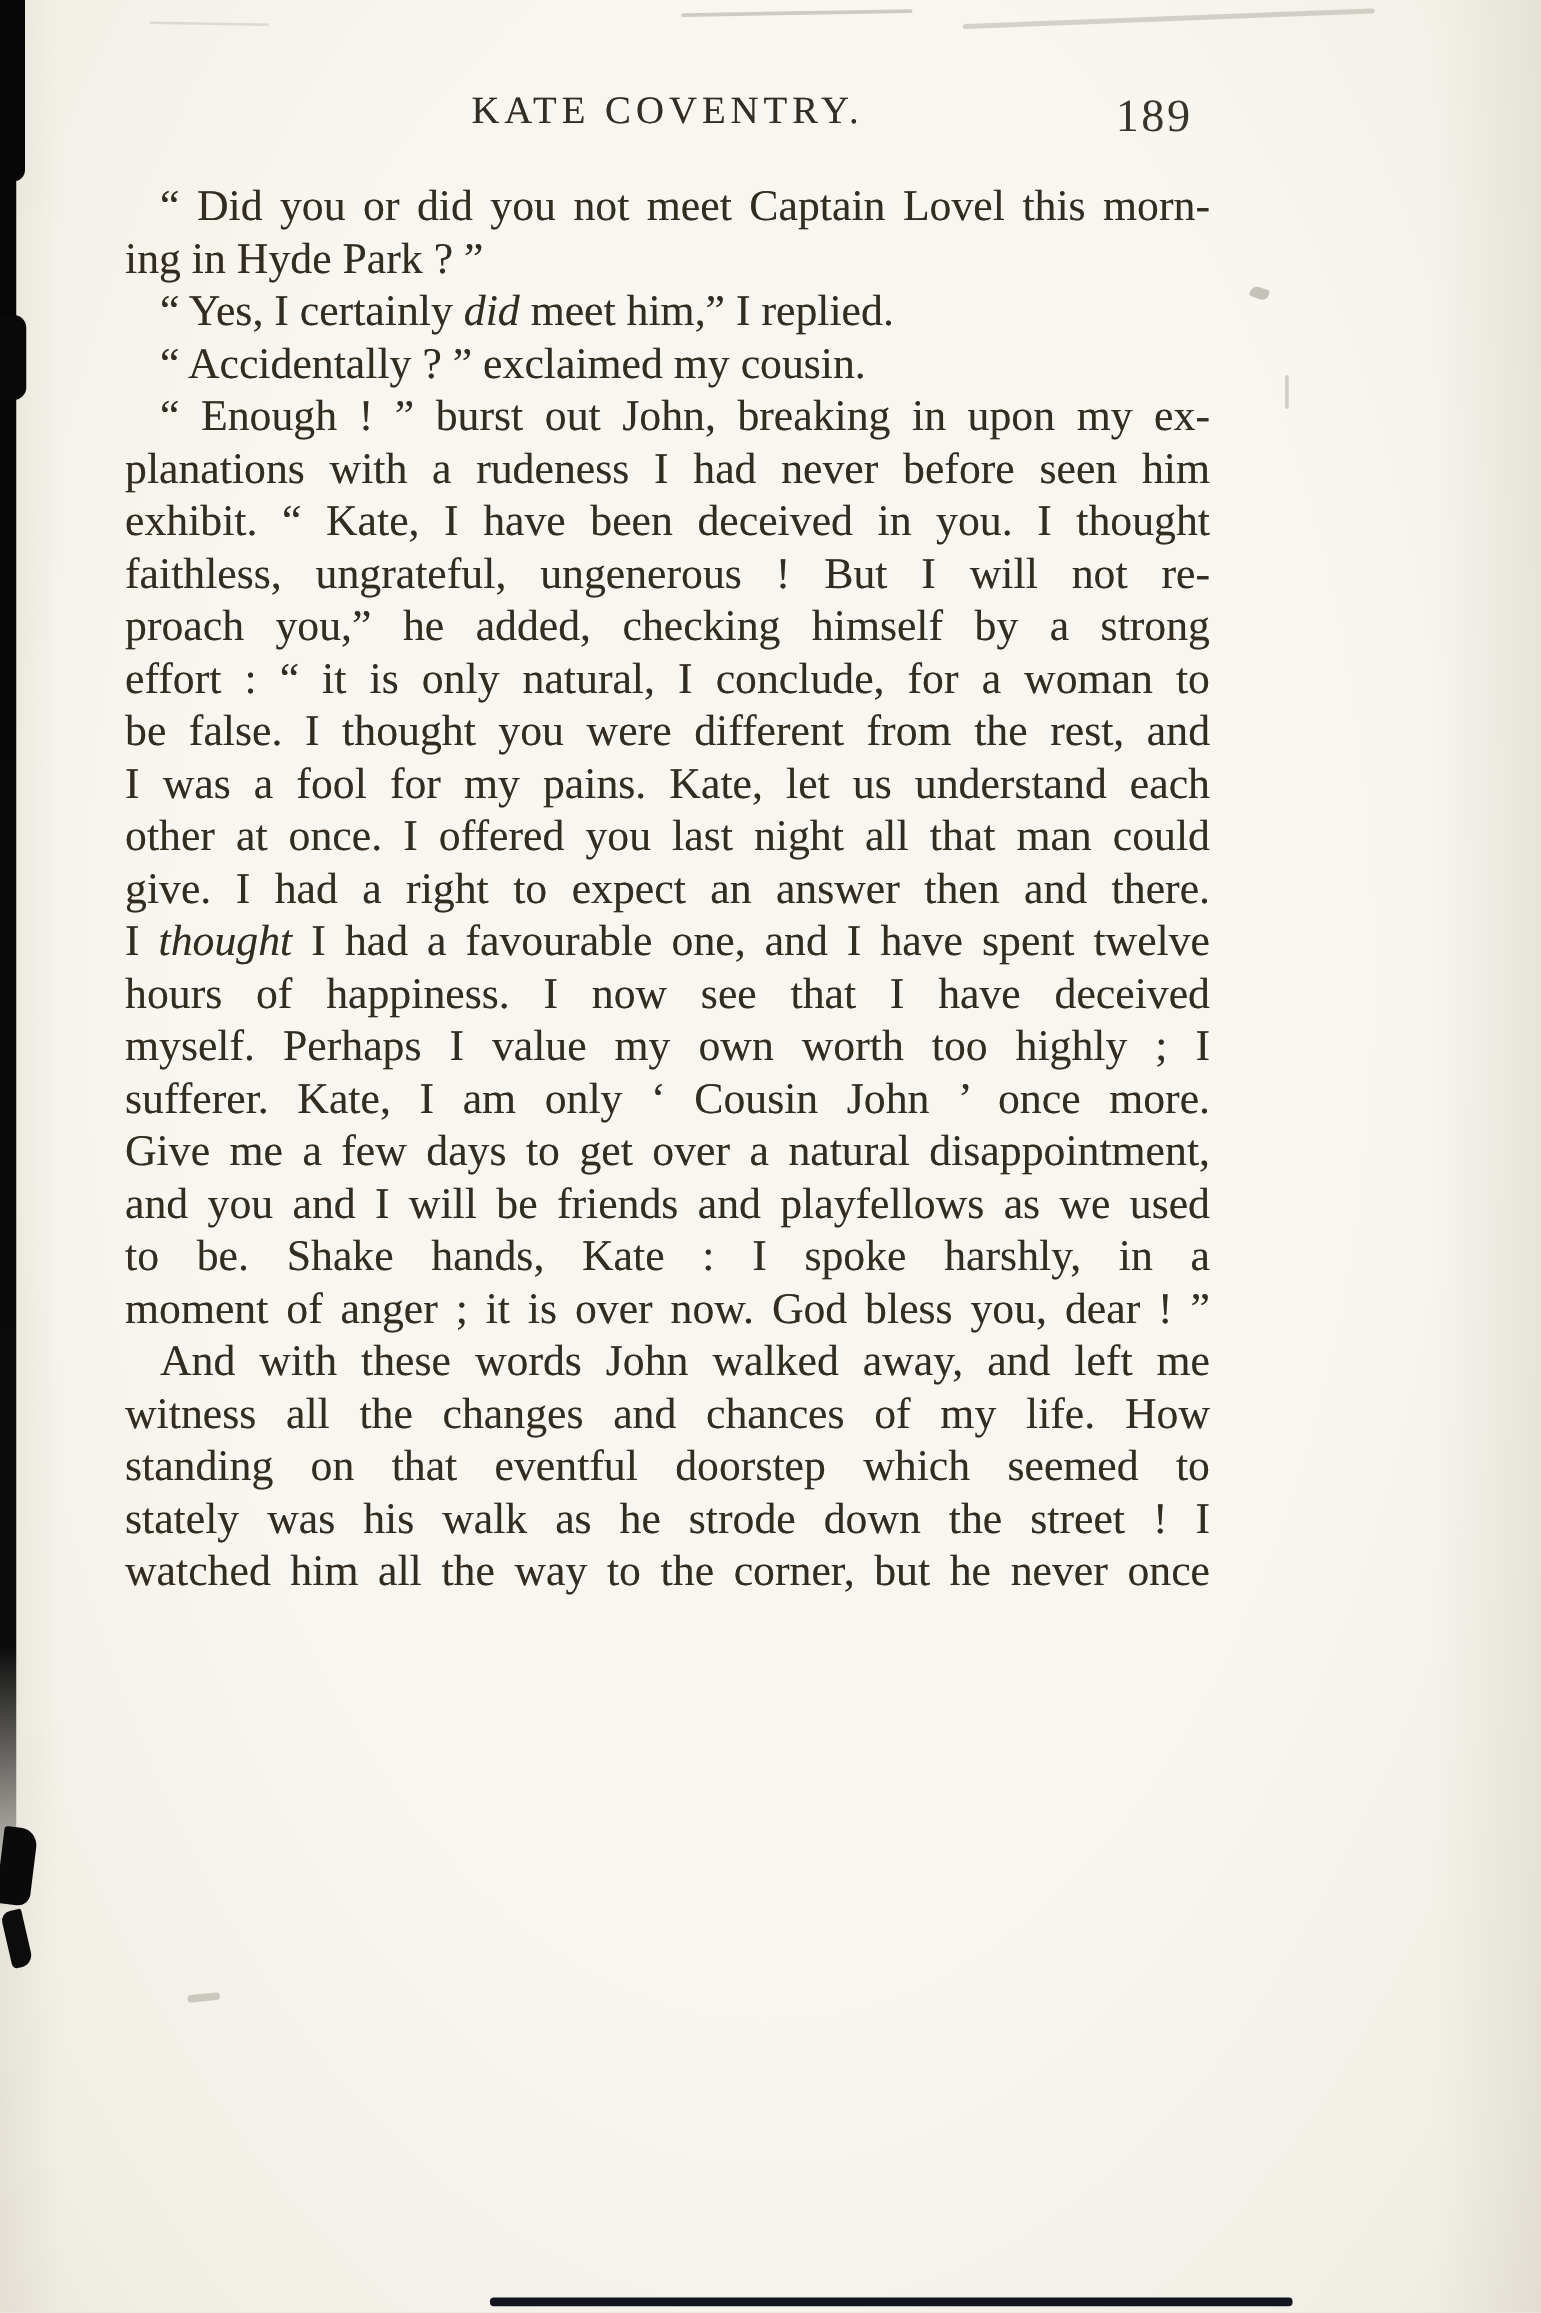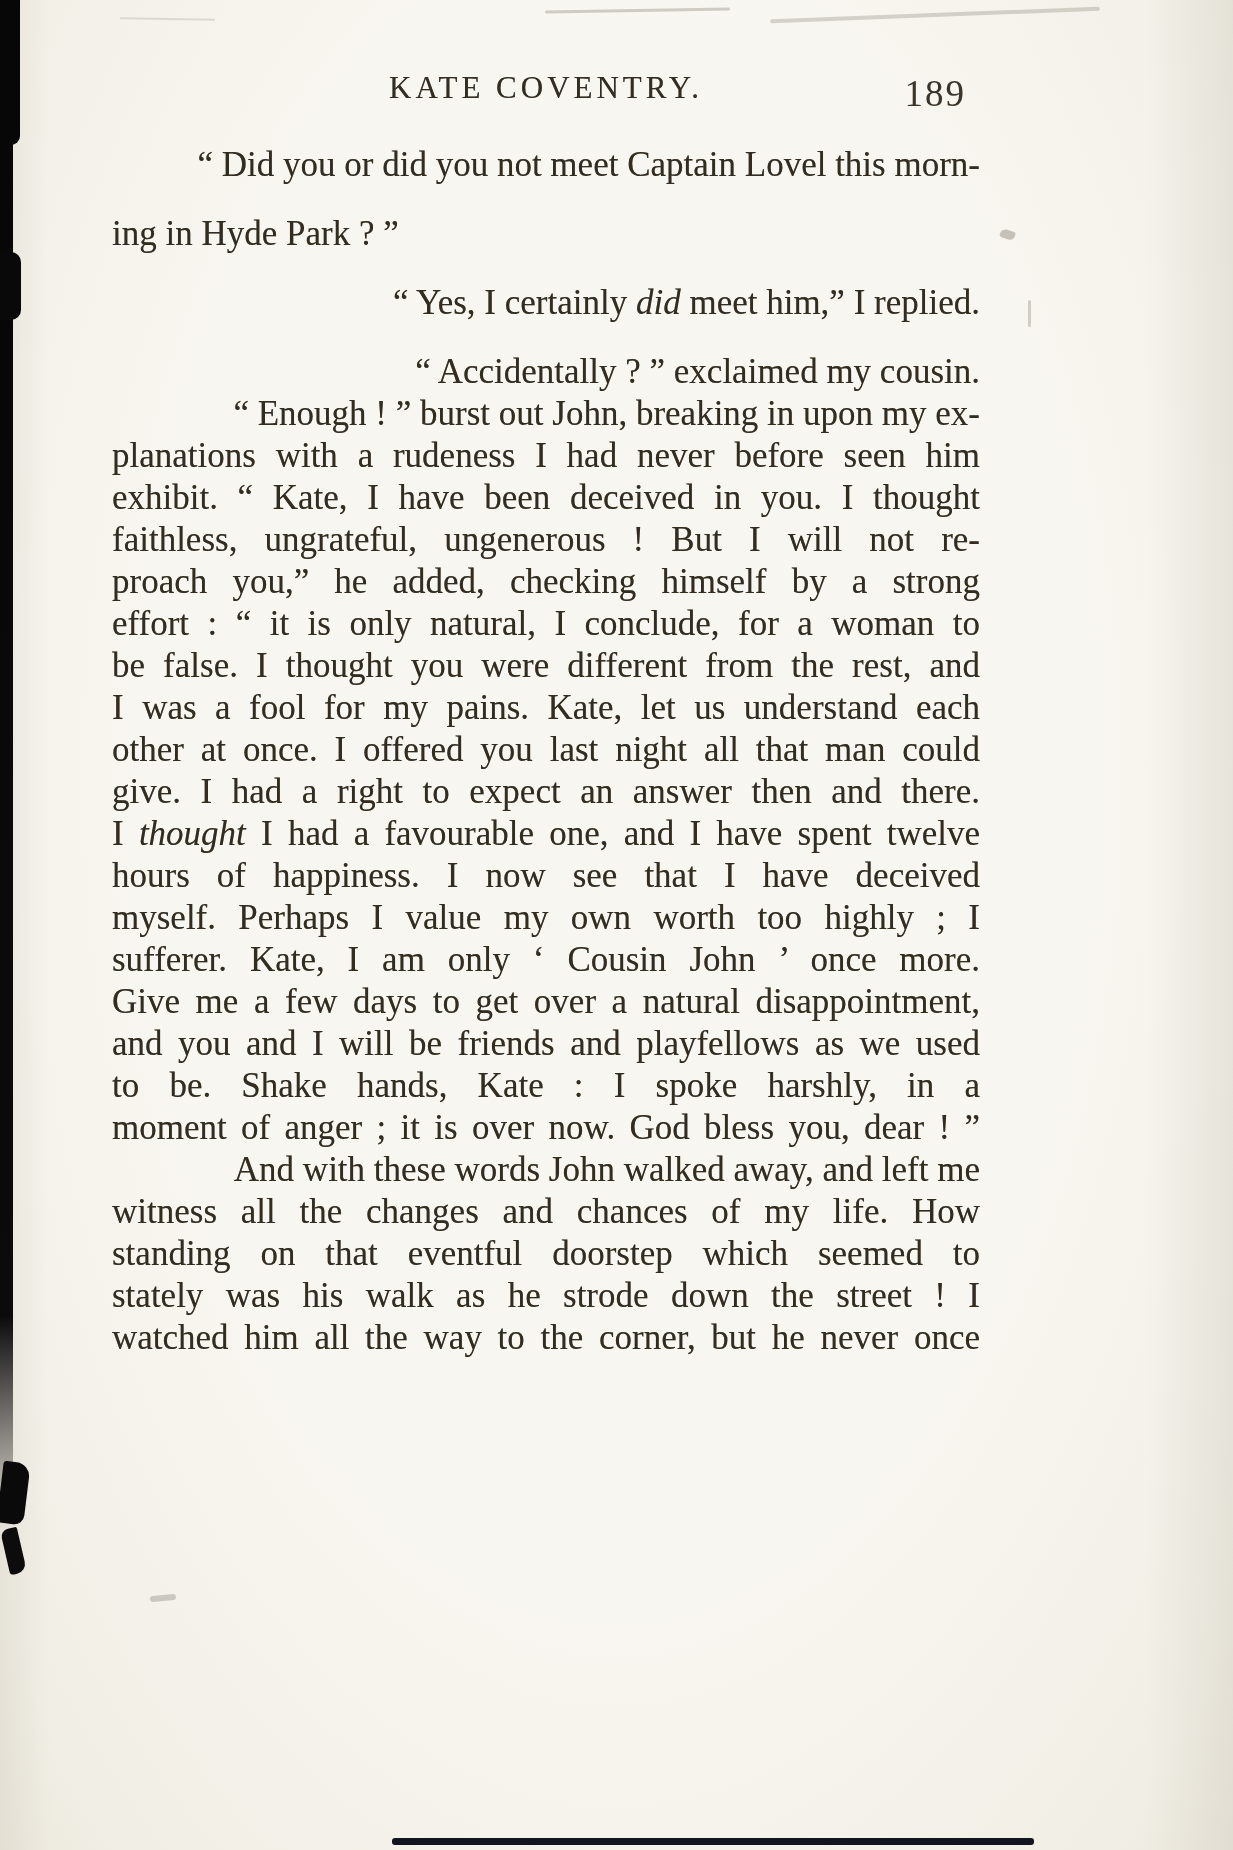--- a/index.html
+++ b/index.html
@@ -64,21 +64,21 @@
     position: absolute; left: 1028px; top: 300px; width: 3px; height: 27px;
     background: rgba(118,114,104,0.30); border-radius: 2px;
   }
   .smudge-bottom-1 {
     position: absolute; left: 150px; top: 1595px; width: 26px; height: 6px;
     background: rgba(106,102,92,0.30); border-radius: 3px; transform: rotate(-6deg);
   }
 
   
   .column {
-    position: absolute; left: 112px; top: 70px; width: 868px;
+    position: absolute; left: 100px; top: 70px; width: 868px;
   }
   .header {
     position: relative;
     height: 46px;
     text-align: center;
   }
   .title {
     font-size: 31px;
     letter-spacing: 4px;
     color: #332d23;
@@ -103,23 +103,23 @@
     overflow: hidden;
     text-align: justify;
     white-space: normal;
   }
   .line::after {
     content: "";
     display: inline-block;
     width: 100%;
     height: 0;
   }
-  .line.end { text-align: left; margin-top: 27px; }
+  .line.end { text-align: left; }
   .line.end::after { content: none; }
-  .line.first { text-indent: 28px; text-align: right; }
+  .line.first { text-indent: 28px; }
   .it { font-style: italic; }
 </style>
 </head>
 <body>
 
 <div class="page">
 
   <div class="binding"></div>
   <div class="ink-blob-1"></div>
   <div class="ink-blob-2"></div>

